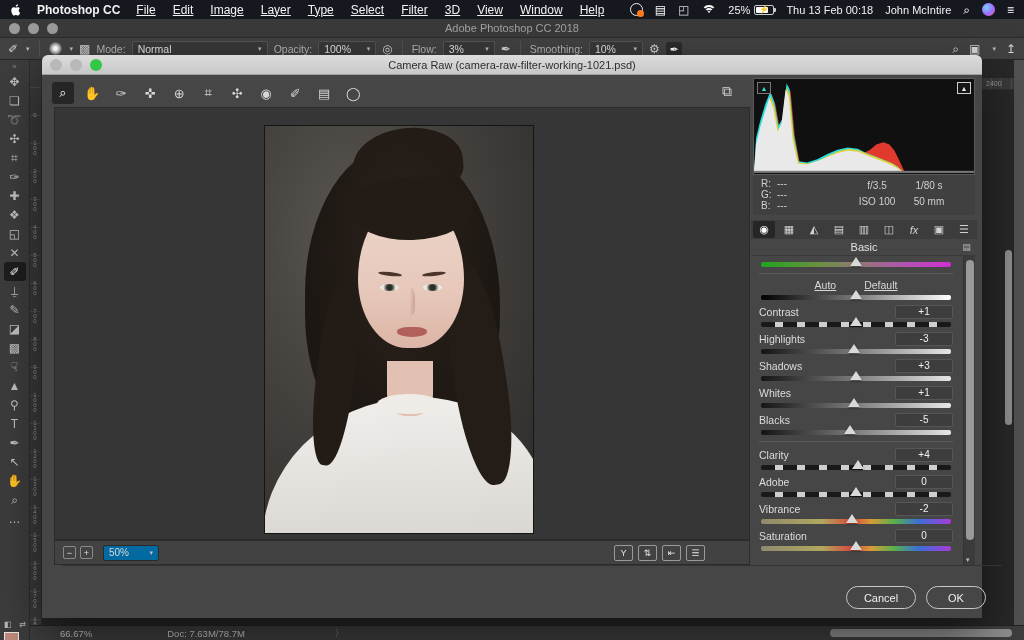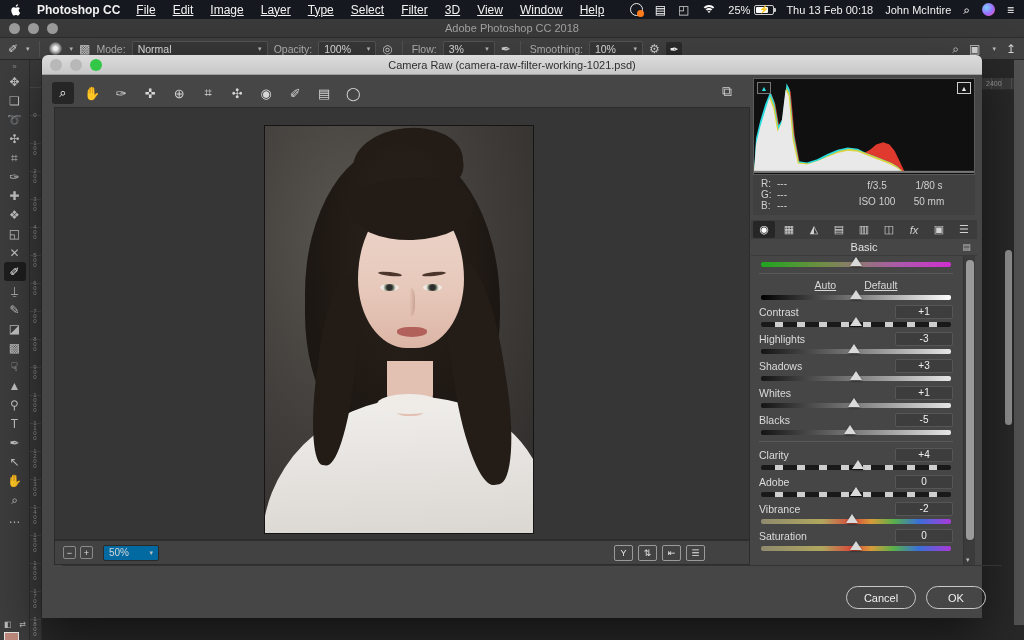--- a/index.html
+++ b/index.html
@@ -325,20 +325,26 @@
     <div class="swatches">
       <div class="sw-mini">
         <span>◧</span>
         <span>⇄</span>
       </div>
       <div class="sw-fg" style="background: rgb(192, 138, 125);"></div>
 
     </div>
   </div>
 
+  <div class="statusbar">
+    <span class="z">66.67%</span>
+    <span class="d">Doc: 7.63M/78.7M</span>
+    <span class="c">〉</span>
+    <span class="h-scroll"></span>
+  </div>
 
   <div class="crw">
     <div class="crw-titlebar">
       <span class="crw-tl">
         <span class="b"></span>
         <span class="b"></span>
         <span class="b green"></span>
       </span>
       <span>Camera Raw (camera-raw-filter-working-1021.psd)</span>
     </div>

